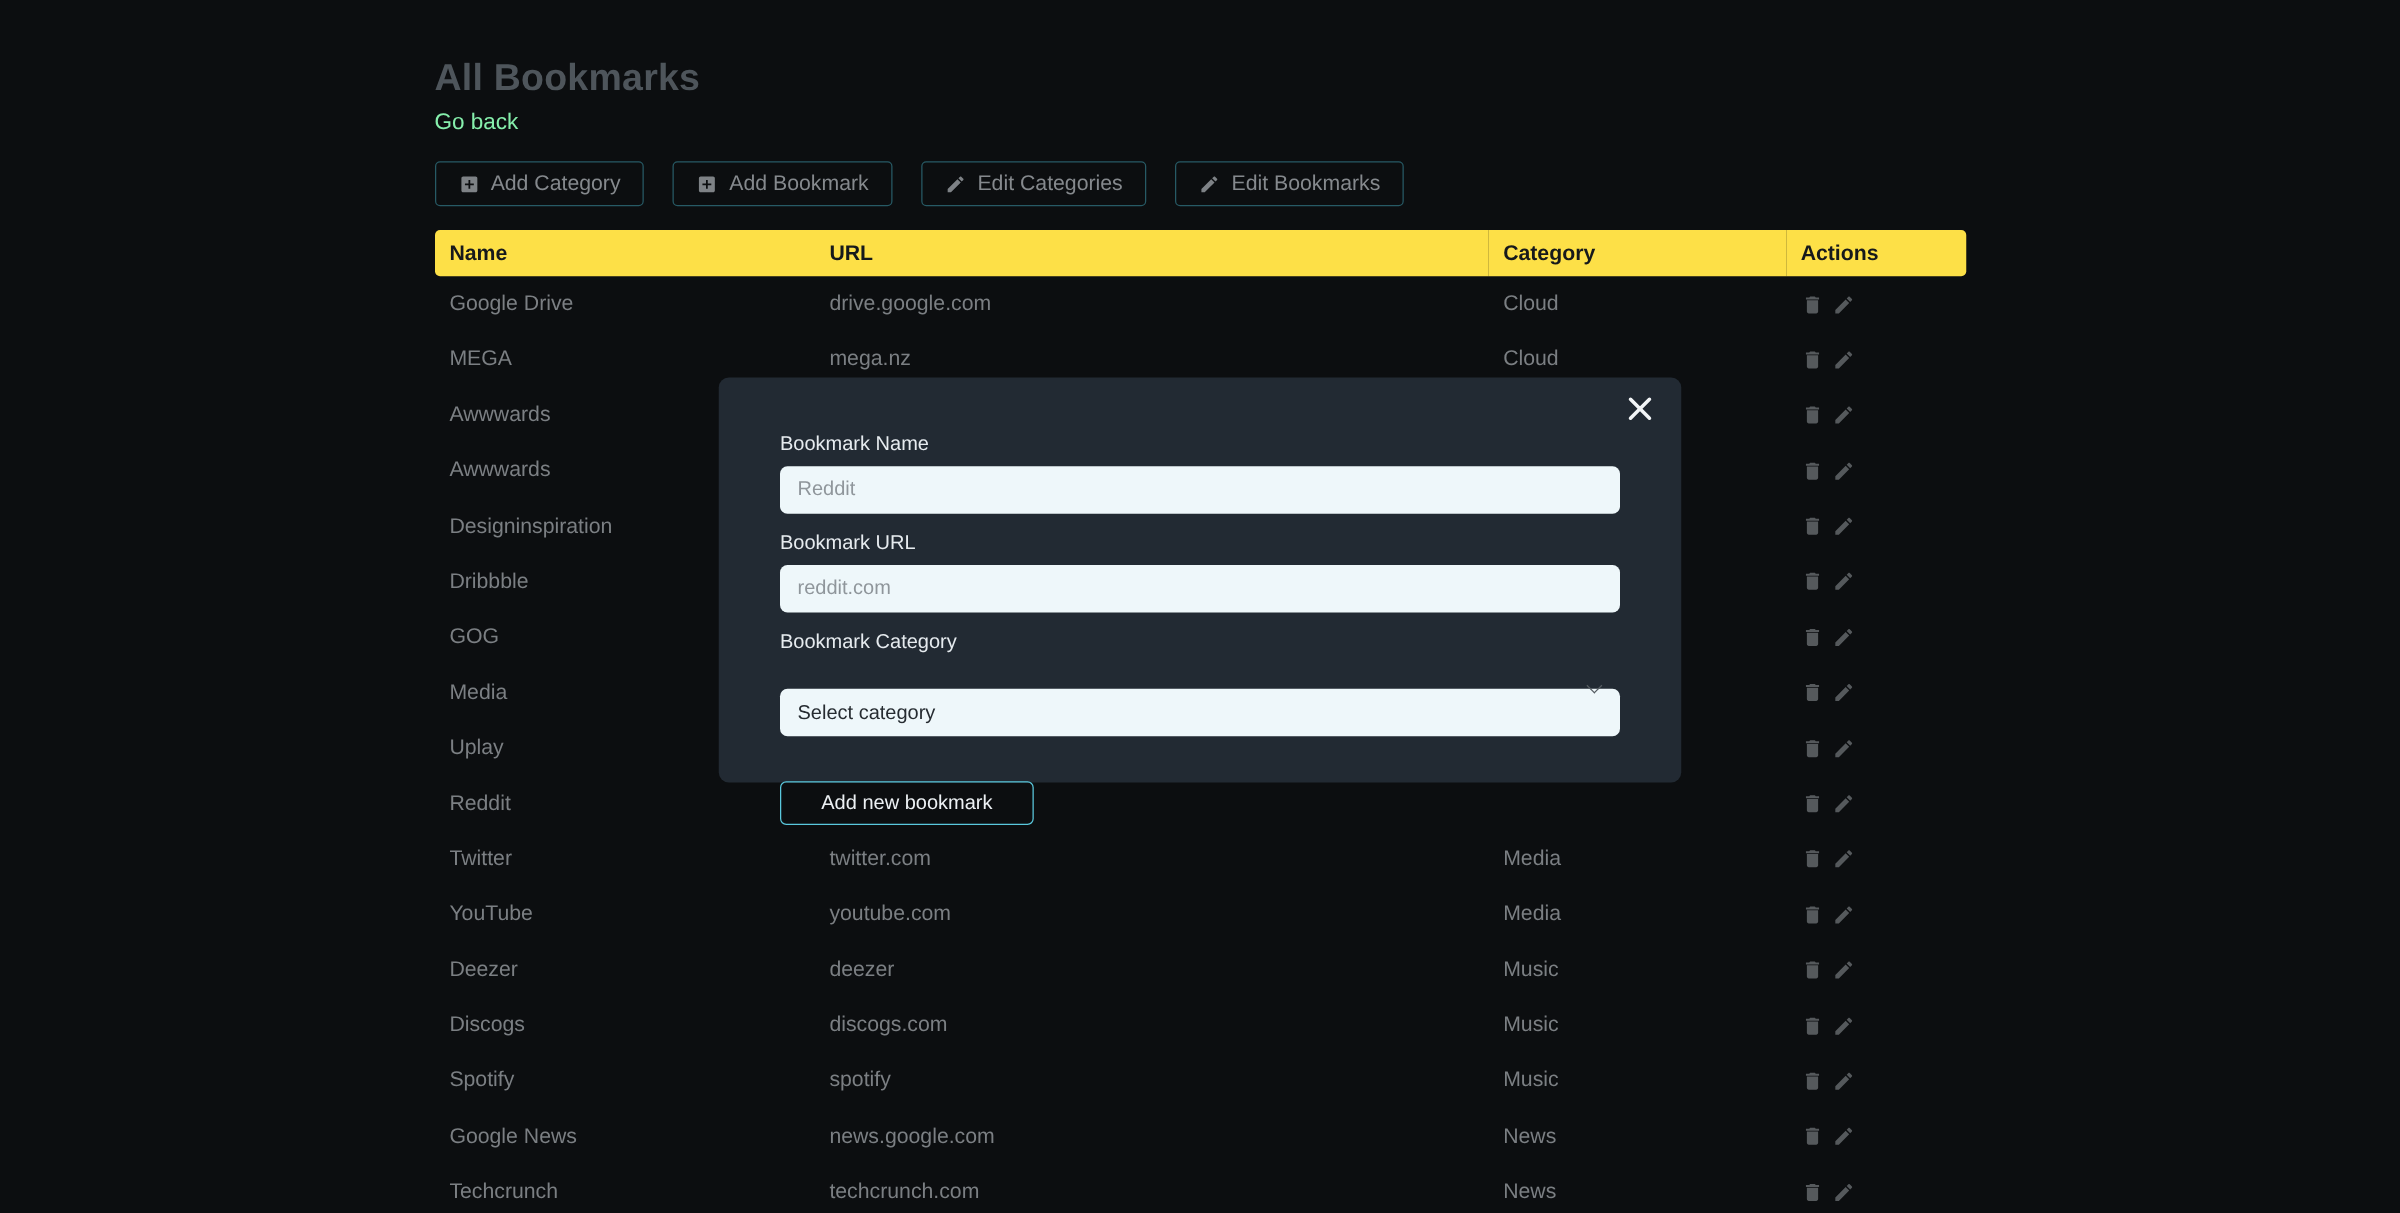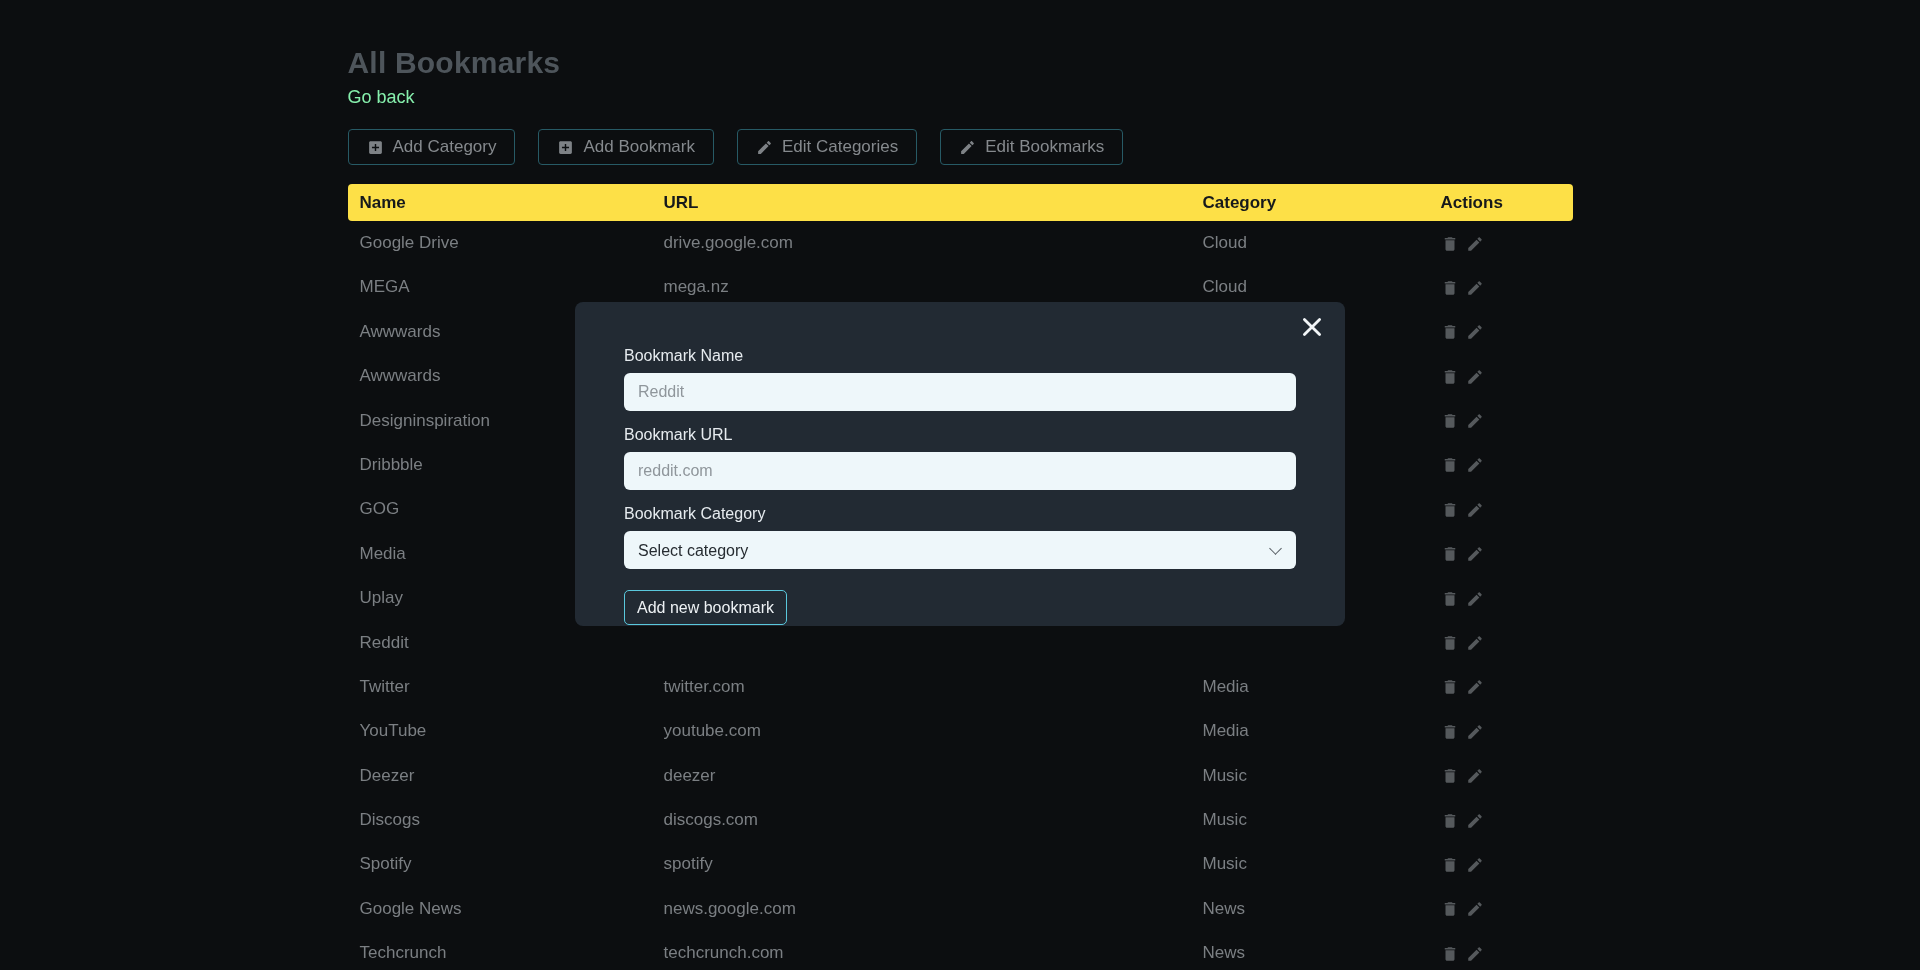--- a/index.html
+++ b/index.html
@@ -137,42 +137,43 @@
     color: #2b3238;
     outline: none;
   }
   .form-input::placeholder { color: #8f969b; opacity: 1; }
   .select-wrap { position: relative; }
   .form-select {
     appearance: none;
     -webkit-appearance: none;
     cursor: pointer;
     color: #262c31;
+    margin-top: 20px;
   }
   .select-chevron {
     position: absolute;
     right: 16px;
     top: 13px;
     width: 9px;
     height: 9px;
     border-right: 1.6px solid #555c62;
     border-bottom: 1.6px solid #555c62;
     transform: rotate(45deg);
     pointer-events: none;
   }
   .submit-btn {
-    margin-top: 7px;
+    margin-top: 22px;
     background: transparent;
     border: 1px solid #5ac8dd;
     border-radius: 5px;
     color: #edf1f4;
     font-family: "Liberation Sans", sans-serif;
     font-size: 16px;
     font-weight: 500;
-    padding: 8px 12px;
+    padding: 8px 32px;
     height: 35px;
     cursor: pointer;
   }
 </style>
 </head>
 <body>
 
 <div class="container">
 
   <h1 class="page-title">All Bookmarks</h1>

